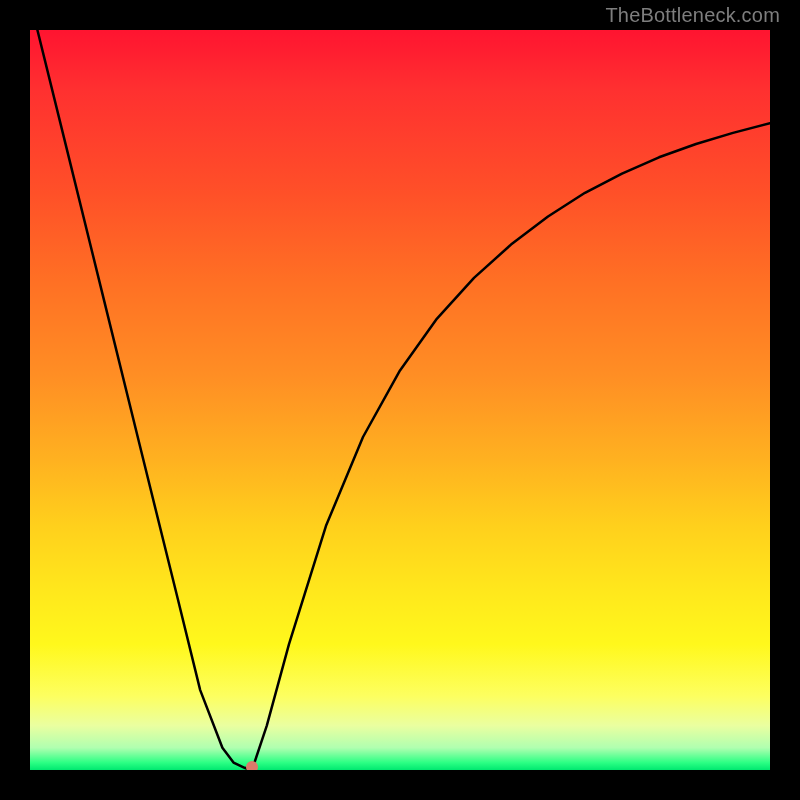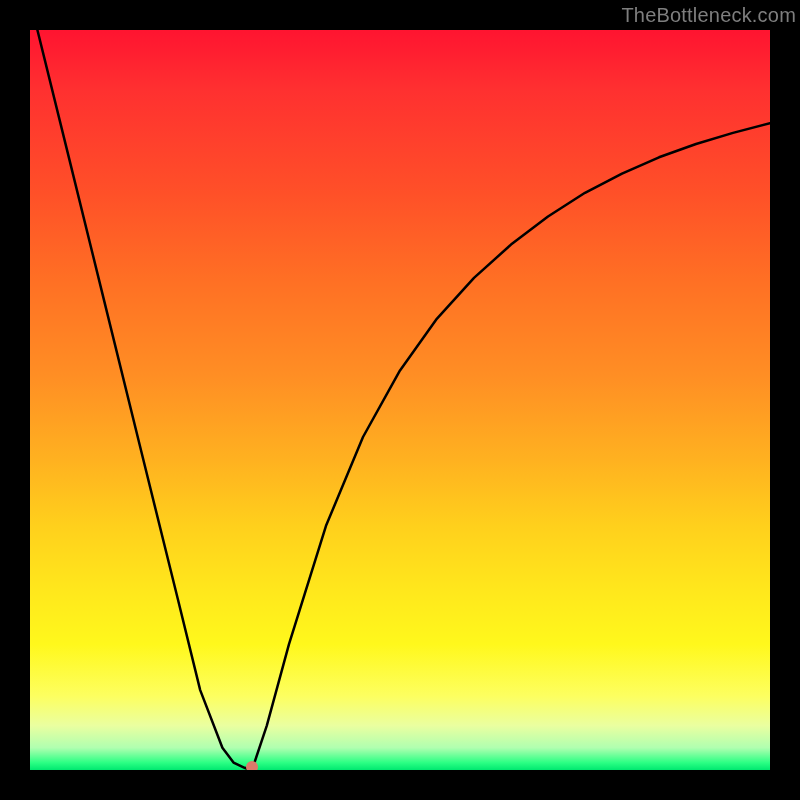--- a/index.html
+++ b/index.html
@@ -46,21 +46,21 @@
   .curve {
     position: absolute;
     left: 0;
     top: 0;
     width: 740px;
     height: 740px;
   }
   .watermark {
     position: absolute;
     top: 4px;
-    right: 4px;
+    right: 20px;
     color: #7e7e7e;
     font-size: 20px;
     font-weight: 500;
     letter-spacing: 0.2px;
     white-space: nowrap;
   }
 </style>
 </head>
 <body>
 

